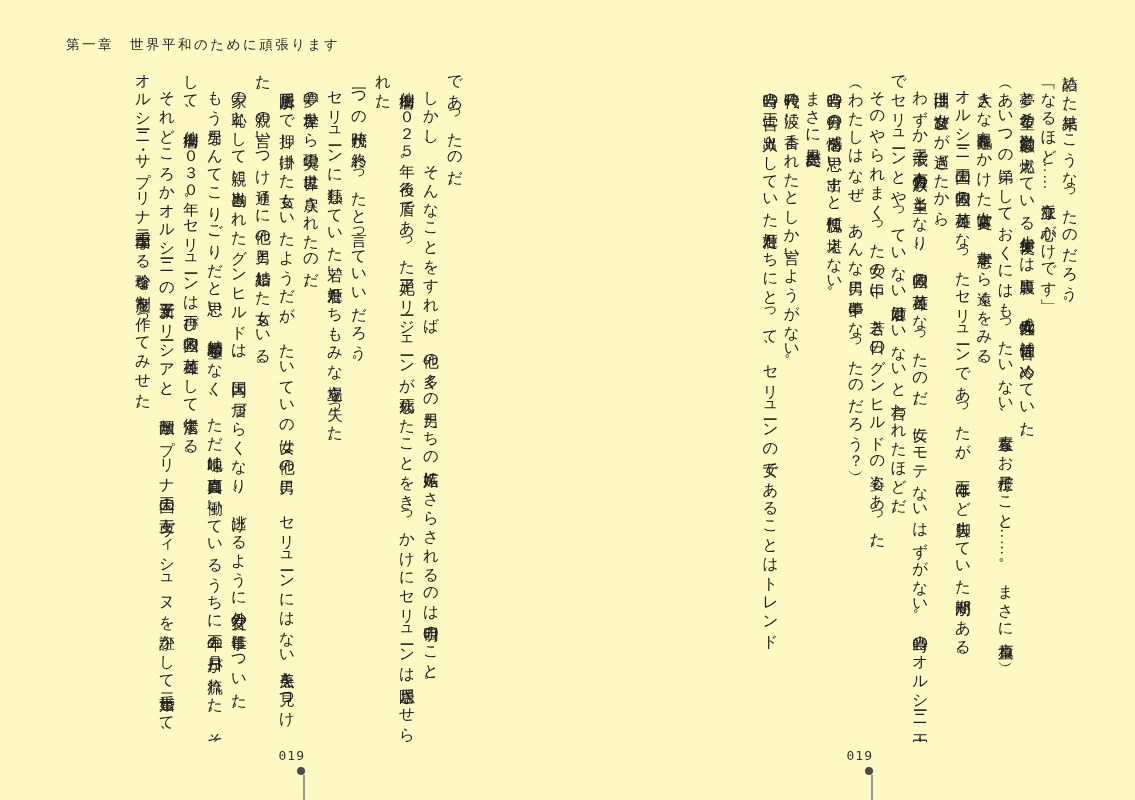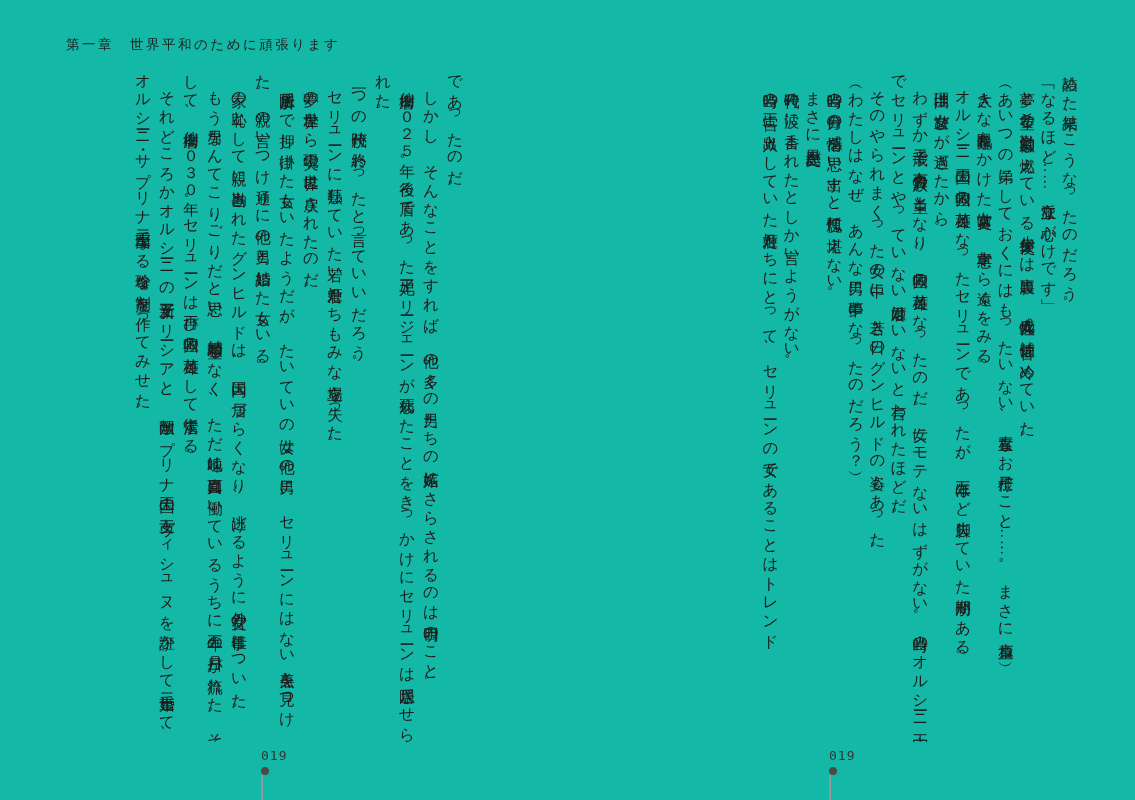--- a/index.html
+++ b/index.html
@@ -8,21 +8,21 @@
     width: 1135px;
     height: 800px;
     background: #ffffff;
     overflow: hidden;
     font-family: "Liberation Serif", "DejaVu Serif", serif;
   }
   .book {
     position: relative;
     width: 1135px;
     height: 800px;
-    background: #14b8a6;
+    background: #fef9c3;
   }
   .chapter-header {
     position: absolute;
     left: 66px;
     top: 36px;
     font-size: 13.5px;
     letter-spacing: 2.5px;
     color: #1e1e1e;
     white-space: pre;
   }
@@ -55,21 +55,21 @@
   .page-text p.indented {
     text-indent: 1em;
   }
   .page-marker {
     position: absolute;
     bottom: 0;
     width: 44px;
     height: 52px;
     display: flex;
     flex-direction: column;
-    align-items: flex-start;
+    align-items: flex-end;
   }
   .marker-right { left: 829px; }
   .marker-left  { left: 261px; }
   .page-num {
     font-family: "DejaVu Sans Mono", "Liberation Mono", monospace;
     font-size: 13px;
     color: #333333;
     letter-spacing: 1px;
     line-height: 15px;
   }

